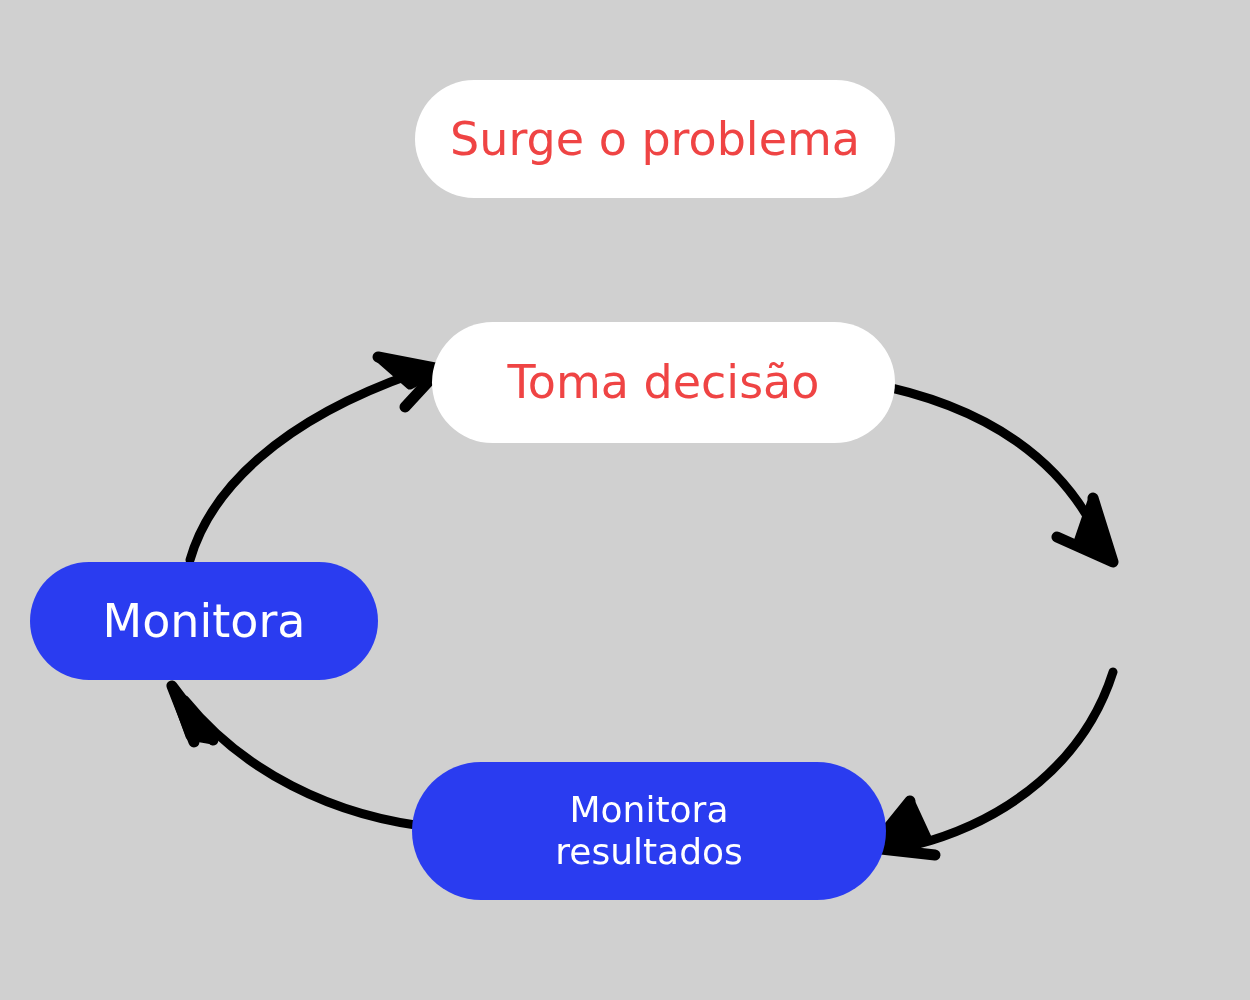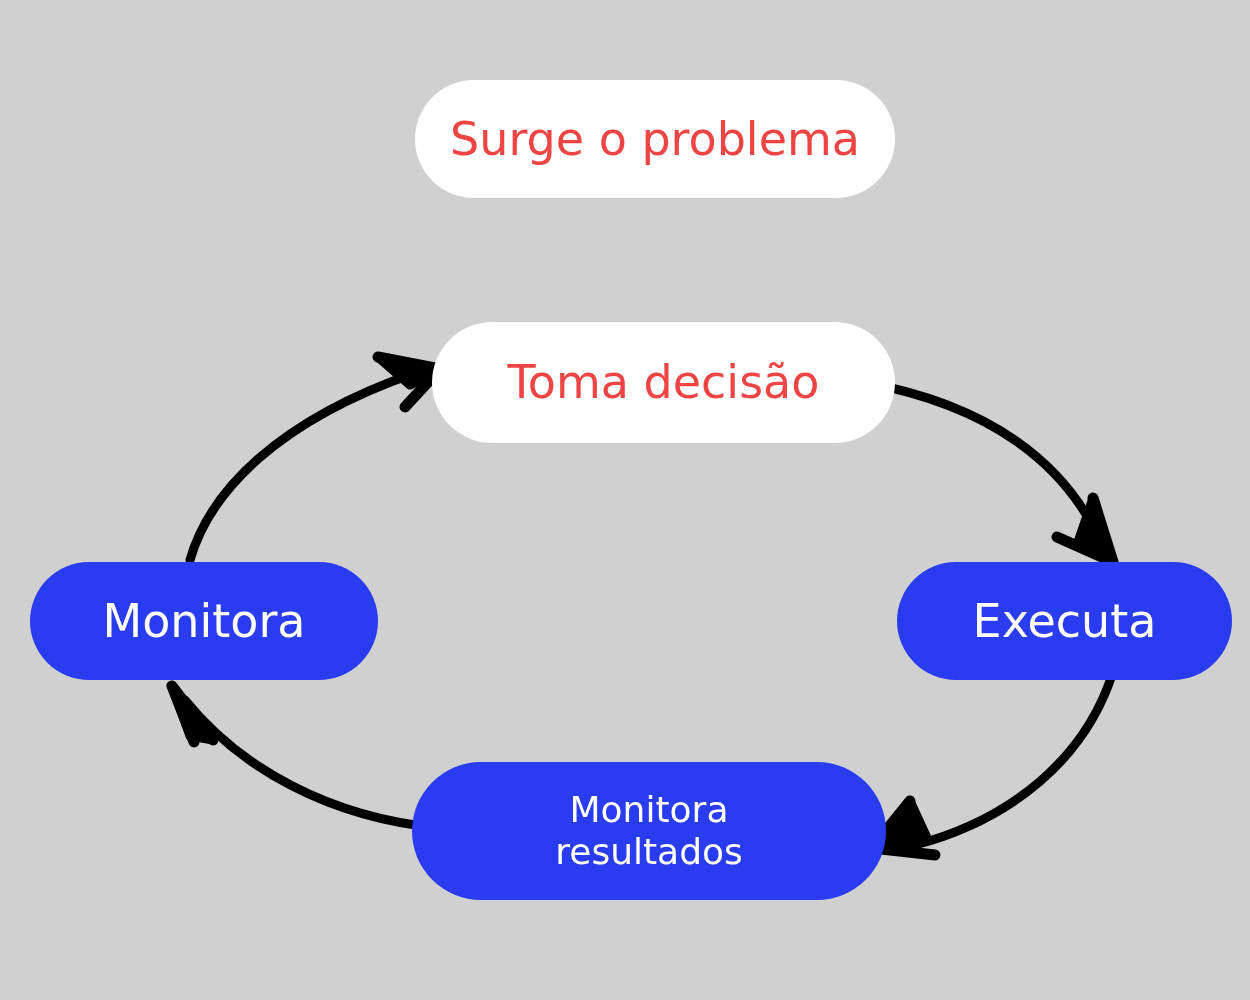--- a/index.html
+++ b/index.html
@@ -122,22 +122,19 @@
   </div>
 
   <div id="node-toma-decisao" class="node light">
     <span class="node-label">Toma decisão</span>
   </div>
 
   <div id="node-melhora" class="node solid">
     <span class="node-label">Monitora</span>
   </div>
 
-  <div id="node-executa" class="node solid">
-    <span class="node-label">Executa</span>
-  </div>
 
   <div id="node-monitora-resultados" class="node solid">
     <span class="node-label">Monitora
 resultados</span>
   </div>
 
 </div>
 
 </body></html>

